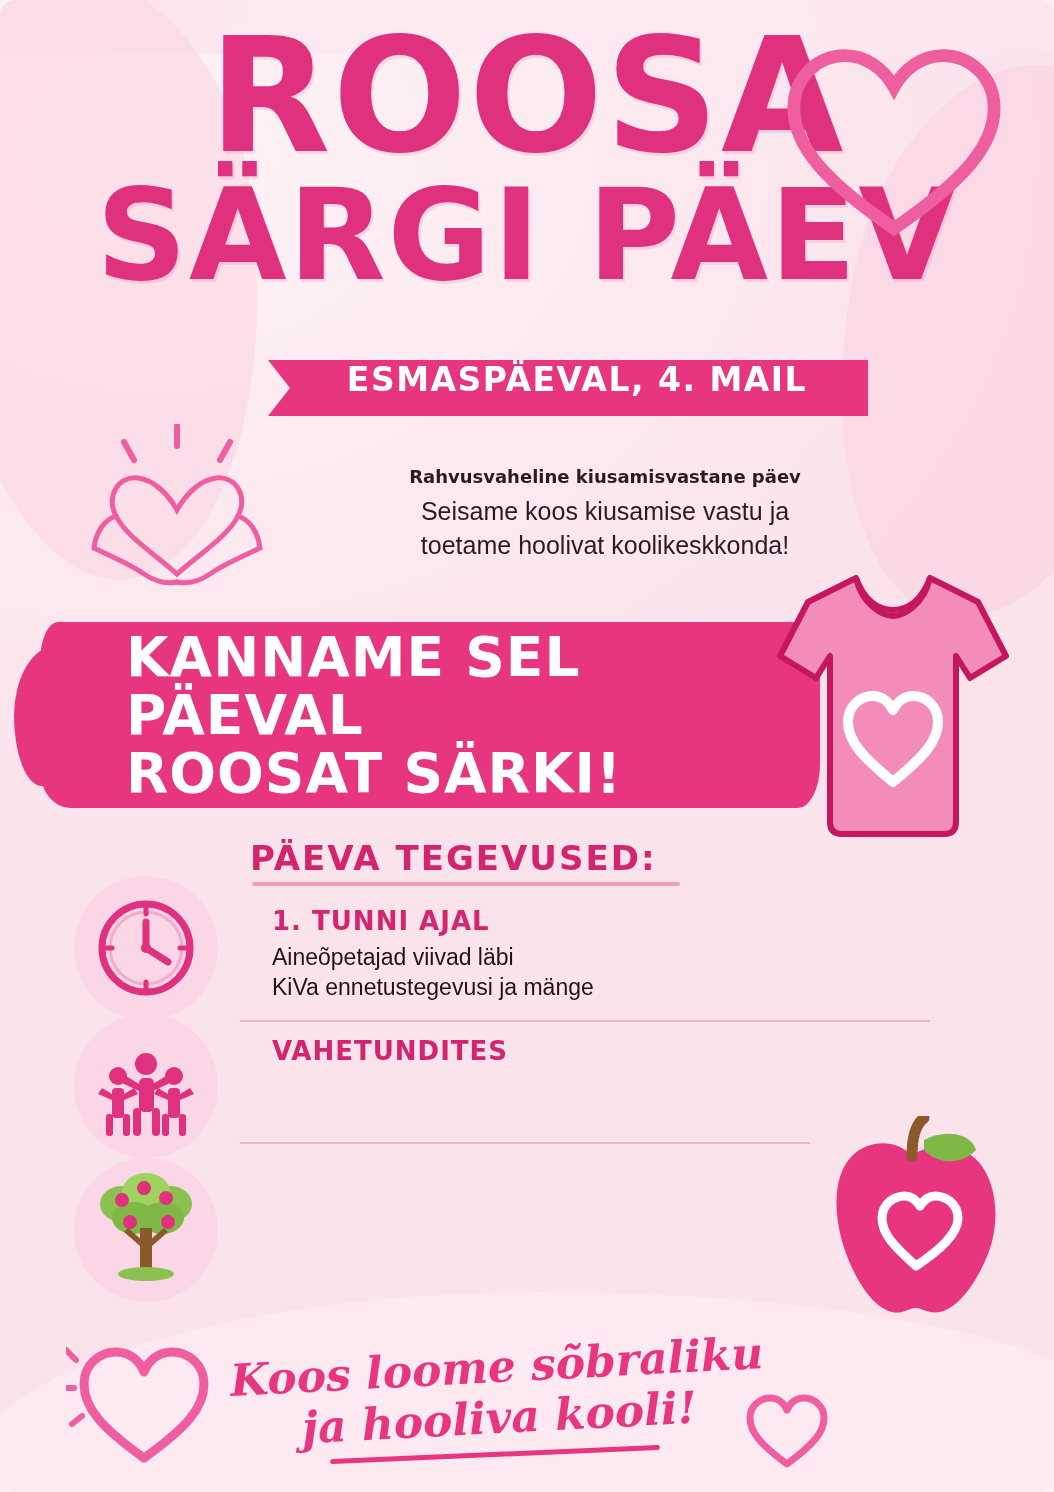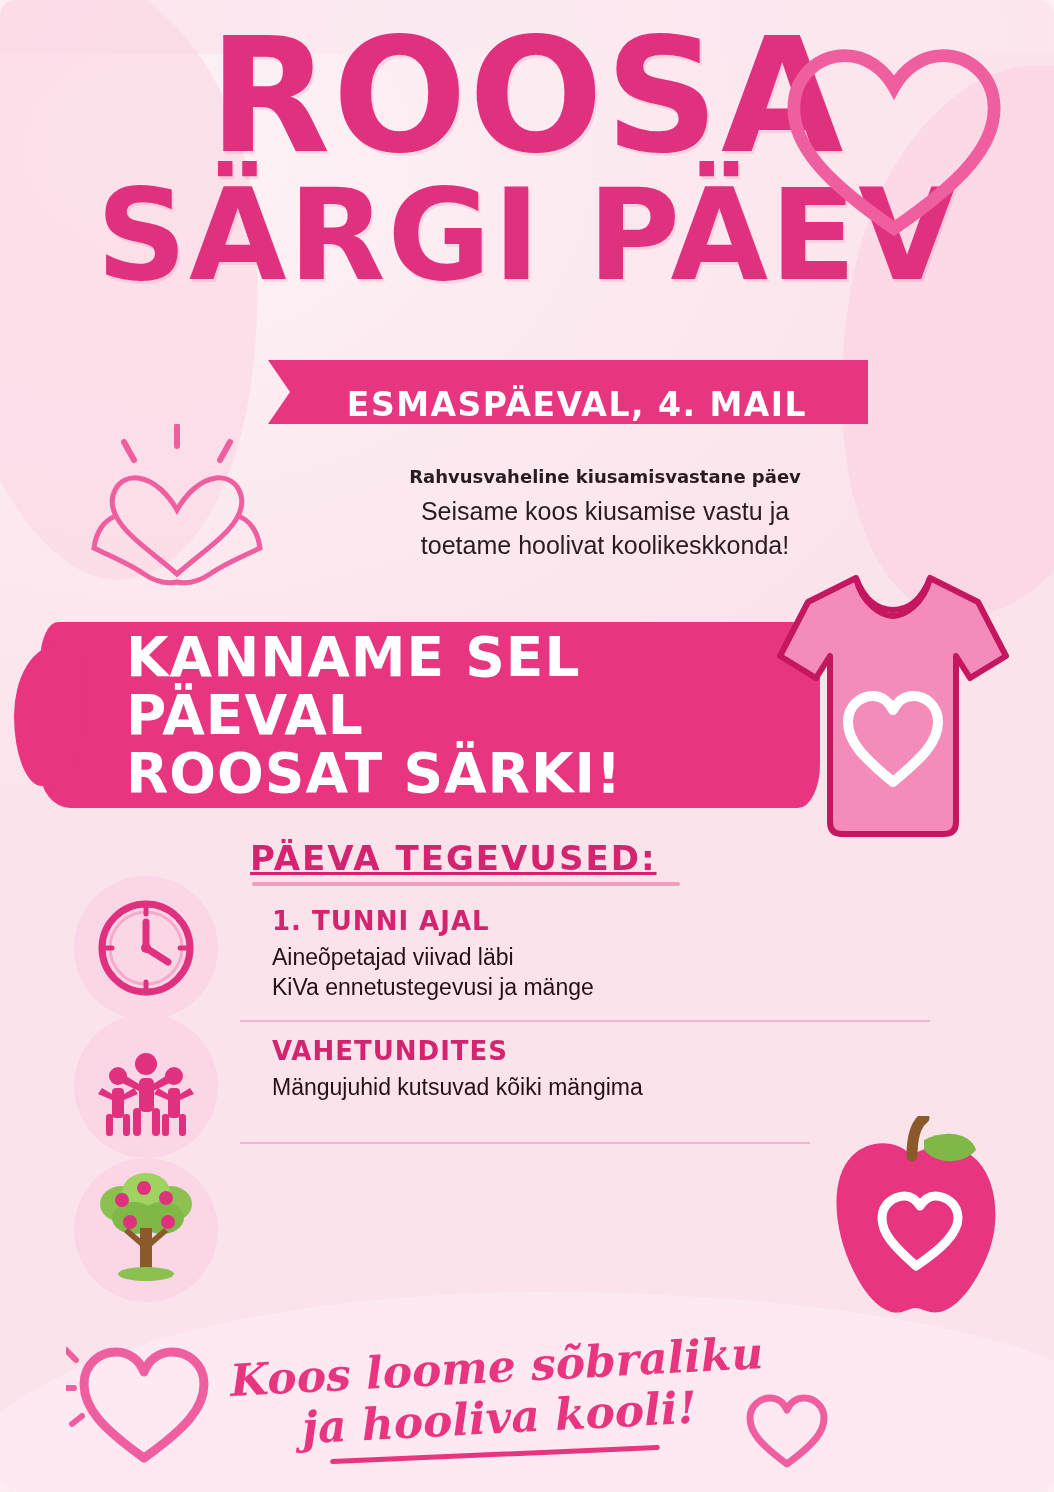--- a/index.html
+++ b/index.html
@@ -94,25 +94,25 @@
     height: 200px;
     z-index: 6;
   }
 
   
   .ribbon {
     position: absolute;
     top: 360px;
     left: 268px;
     width: 600px;
-    height: 64px;
+    height: 56px;
     background: #e8357f;
     z-index: 7;
     display: flex;
-    align-items: flex-end;
+    align-items: flex-start;
     justify-content: center;
     clip-path: polygon(0 0, 100% 0, 100% 100%, 0 100%, 22px 50%);
   }
   .ribbon::after {
     content: "";
     position: absolute;
     right: -24px;
     top: 0;
     width: 0;
     height: 0;
@@ -210,21 +210,20 @@
   .activities-title {
     position: absolute;
     left: 250px;
     top: 838px;
     font-family: "DejaVu Sans", sans-serif;
     font-weight: bold;
     font-size: 34px;
     color: #d4236f;
     letter-spacing: 2px;
     z-index: 6;
-    text-decoration: underline;
   }
   .activities-underline {
     position: absolute;
     left: 252px;
     top: 882px;
     width: 428px;
     height: 4px;
     background: #f09dc2;
     border-radius: 3px;
     z-index: 6;
@@ -451,21 +450,20 @@
   <div class="divider div2"></div>
 
   <div class="act act1">
     <div class="act-head">1. TUNNI AJAL</div>
     <div class="act-body">Aineõpetajad viivad läbi</div>
     <div class="act-body">KiVa ennetustegevusi ja mänge</div>
   </div>
 
   <div class="act act2">
     <div class="act-head">VAHETUNDITES</div>
-    <div class="act-body">Mängujuhid kutsuvad kõiki mängima</div>
   </div>
 
 
   <svg class="apple" viewBox="0 0 200 220">
     <path d="M100 40 C 86 24, 58 22, 40 40 C 18 62, 20 112, 42 156 C 56 184, 74 200, 90 196 C 96 194, 100 192, 104 192 C 110 192, 116 198, 128 196 C 146 192, 164 168, 176 138 C 190 102, 184 58, 160 40 C 142 26, 114 28, 100 40 Z" fill="#e8357f"></path>
     <path d="M100 40 C 100 22, 104 8, 112 2" fill="none" stroke="#8a5a2b" stroke-width="11" stroke-linecap="round"></path>
     <path d="M112 24 C 134 12, 160 18, 164 34 C 150 50, 124 48, 112 34 Z" fill="#7fb846"></path>
     <path d="M104 150 C 82 130, 70 118, 70 102 C 70 88, 82 80, 93 80 C 99 80, 104 84, 108 90 C 112 84, 117 80, 123 80 C 134 80, 146 88, 146 102 C 146 118, 128 134, 104 150 Z" fill="none" stroke="#ffffff" stroke-width="9" stroke-linejoin="round"></path>
   </svg>
 

